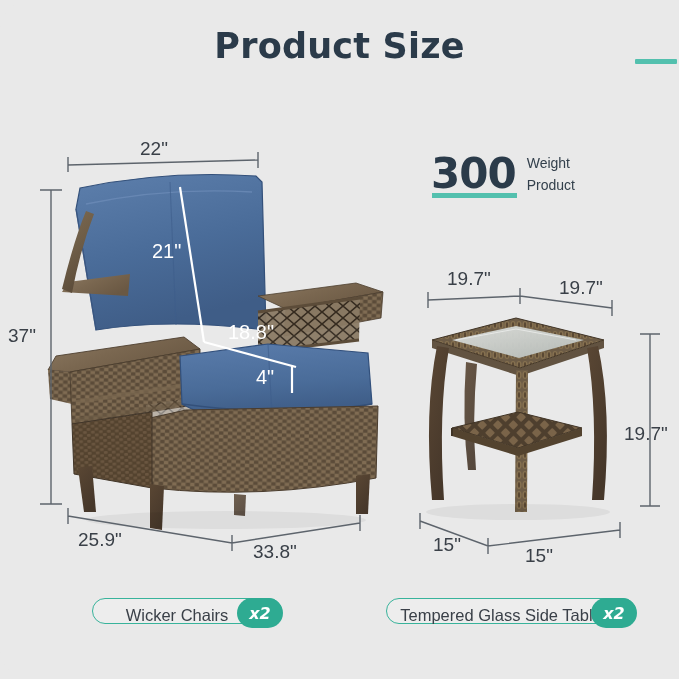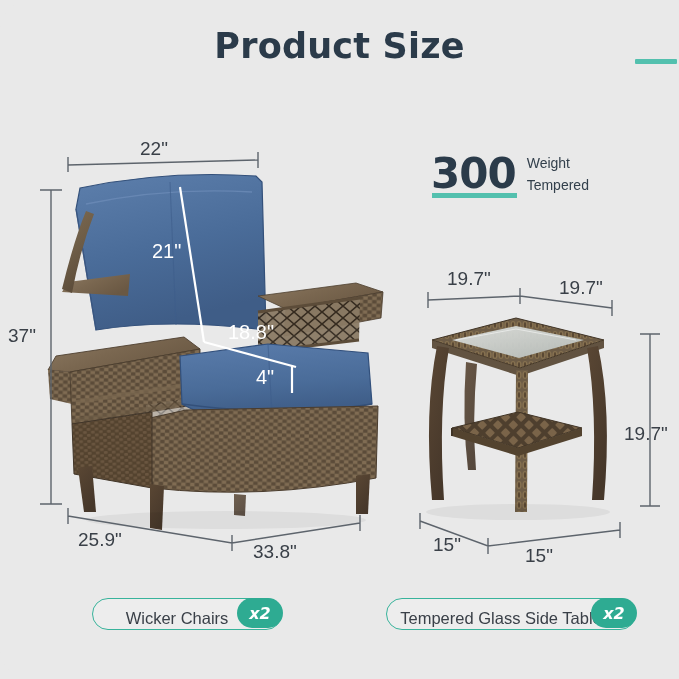--- a/index.html
+++ b/index.html
@@ -73,21 +73,21 @@
   .dim-label.white { color: #ffffff; font-size: 20px; }
   svg.overlay {
     position: absolute; left: 0; top: 0;
     width: 679px; height: 679px;
     pointer-events: none;
   }
   
   .pill-row { position: absolute; top: 598px; height: 32px; }
   .pill {
     position: relative;
-    height: 32px;
+    height: 26px;
     border: 1.4px solid #38b39b;
     border-radius: 16px;
     background: #ededed;
     display: flex; align-items: center; justify-content: center;
     box-sizing: border-box;
     padding: 8px 46px 0 26px;
   }
   .pill-label {
     font-size: 16.5px; color: #3a4048;
     font-family: "Liberation Sans", sans-serif;
@@ -289,21 +289,21 @@
 
   <div class="dim-label" style="left:525px; top:545px;">15"</div>
 
   <div id="weight-block">
     <div id="weight-number-wrap">
       <div id="weight-number">300</div>
       <div id="weight-number-underline"></div>
     </div>
     <div id="weight-caption">
       <div>Weight</div>
-      <div>Tempered</div>
+      <div>Product</div>
     </div>
   </div>
 
   <div class="pill-row" id="pill-chairs">
     <div class="pill">
       <span class="pill-label">Wicker Chairs</span>
       <span class="pill-badge">x2</span>
     </div>
   </div>
 

